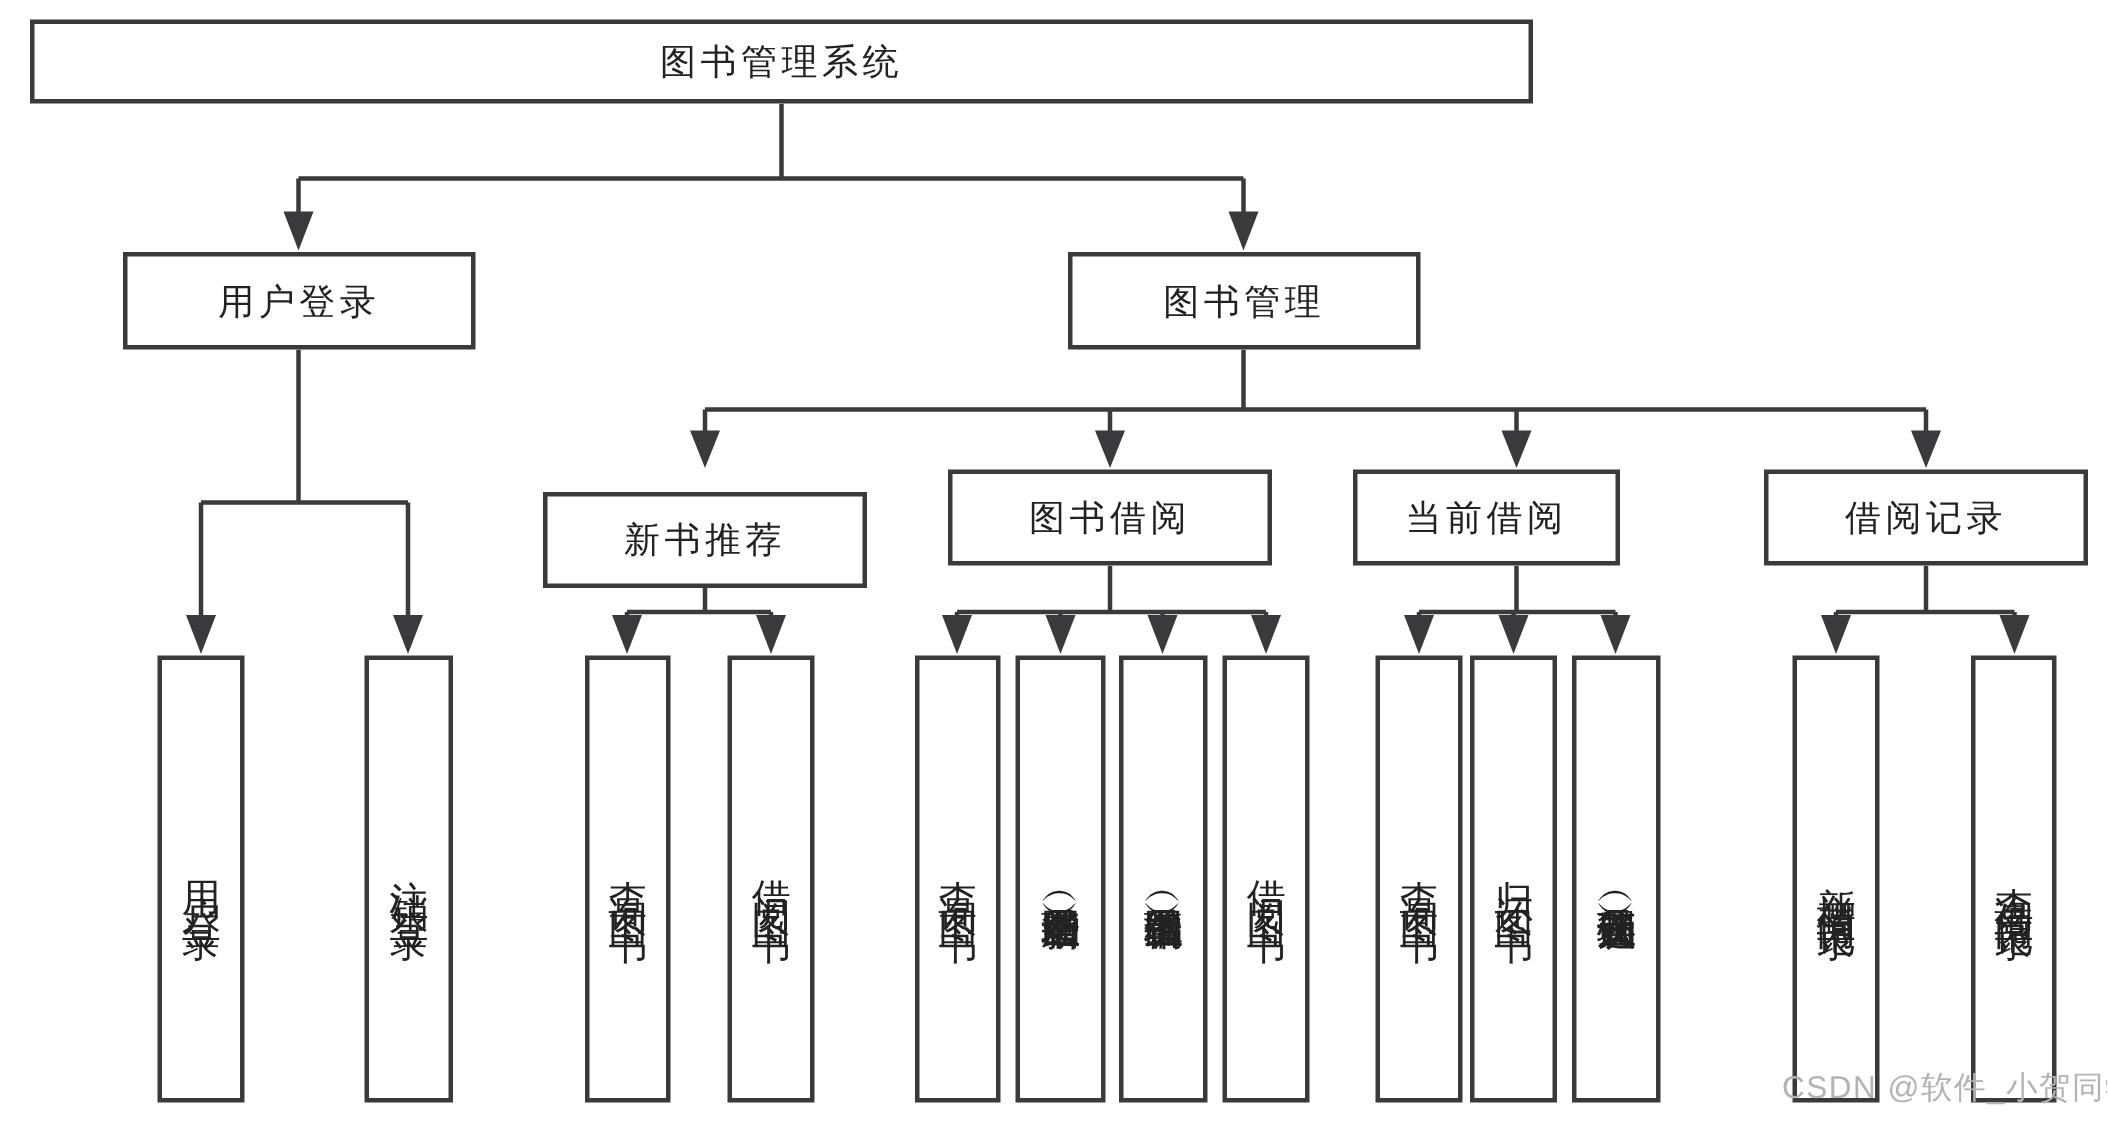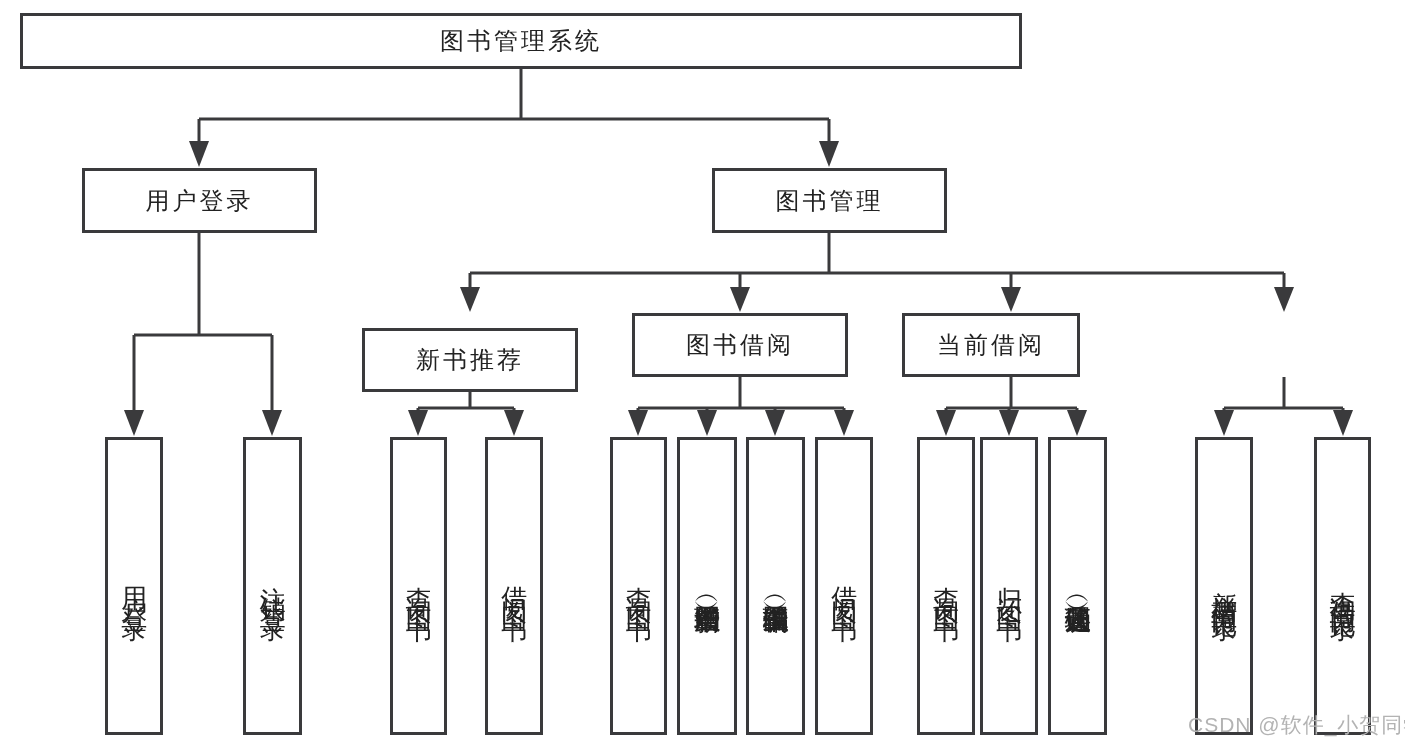--- a/index.html
+++ b/index.html
@@ -52,20 +52,21 @@
   </svg>
 
   <div class="node h" style="left:20px;top:13px;width:1002px;height:56px;">图书管理系统</div>
 
   <div class="node h" style="left:82px;top:168px;width:235px;height:65px;">用户登录</div>
   <div class="node h" style="left:712px;top:168px;width:235px;height:65px;">图书管理</div>
 
   <div class="node h" style="left:362px;top:313px;width:216px;height:64px;margin-top:15px;">新书推荐</div>
   <div class="node h" style="left:632px;top:313px;width:216px;height:64px;">图书借阅</div>
   <div class="node h" style="left:902px;top:313px;width:178px;height:64px;">当前借阅</div>
+  <div class="node h" style="left:1176px;top:313px;width:216px;height:64px;">借阅记录</div>
 
   <div class="node leaf" style="left:105px;top:437px;width:58px;height:298px;">用户登录</div>
   <div class="node leaf" style="left:243px;top:437px;width:59px;height:298px;">注销登录</div>
 
   <div class="node leaf" style="left:390px;top:437px;width:57px;height:298px;">查询图书</div>
   <div class="node leaf" style="left:485px;top:437px;width:58px;height:298px;">借阅图书</div>
 
   <div class="node leaf" style="left:610px;top:437px;width:57px;height:298px;">查询图书</div>
   <div class="node leaf tight" style="left:677px;top:437px;width:60px;height:298px;">新增图书（管理员）</div>
   <div class="node leaf tight" style="left:746px;top:437px;width:59px;height:298px;">编辑图书（管理员）</div>

